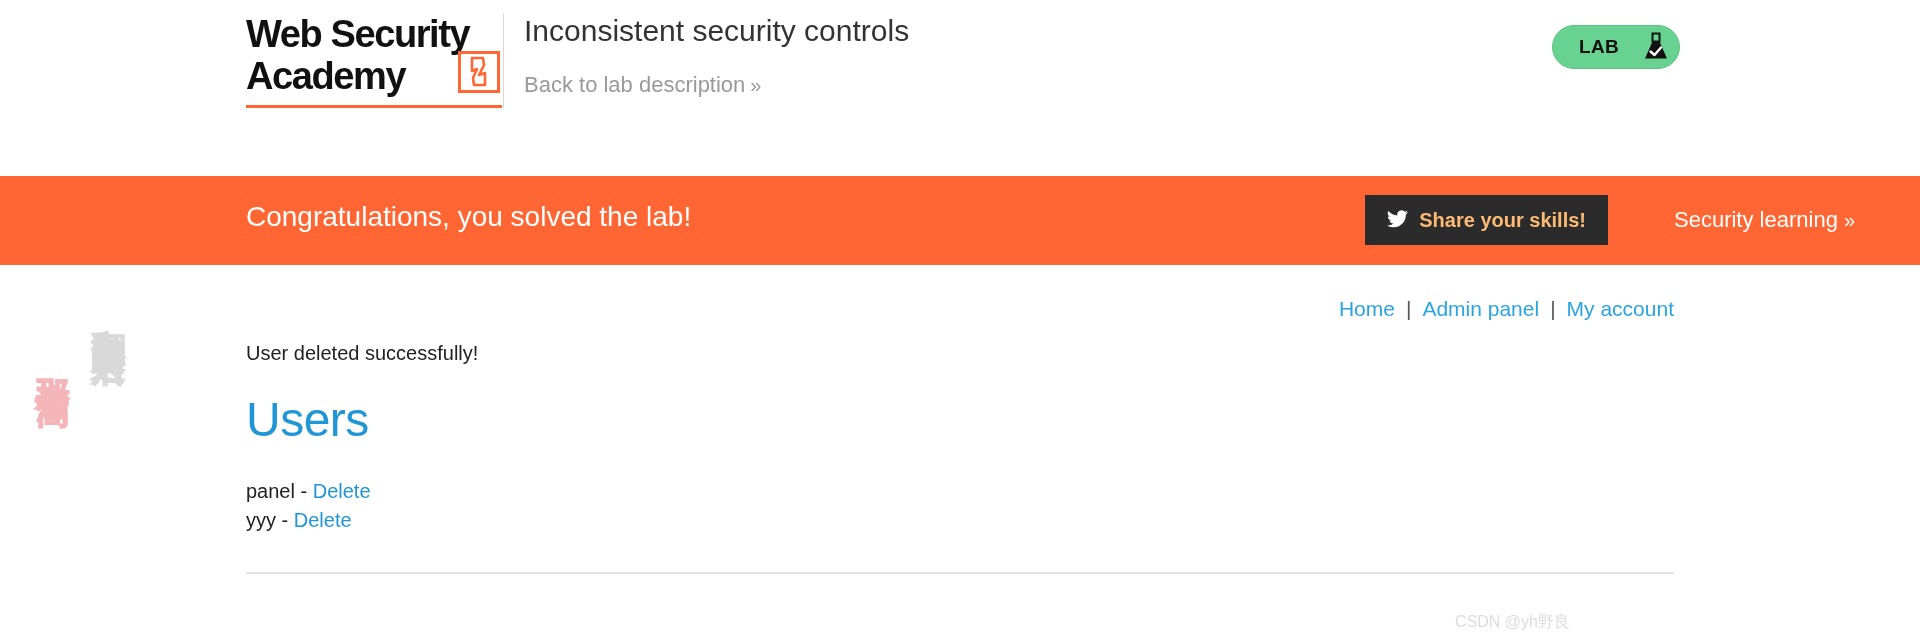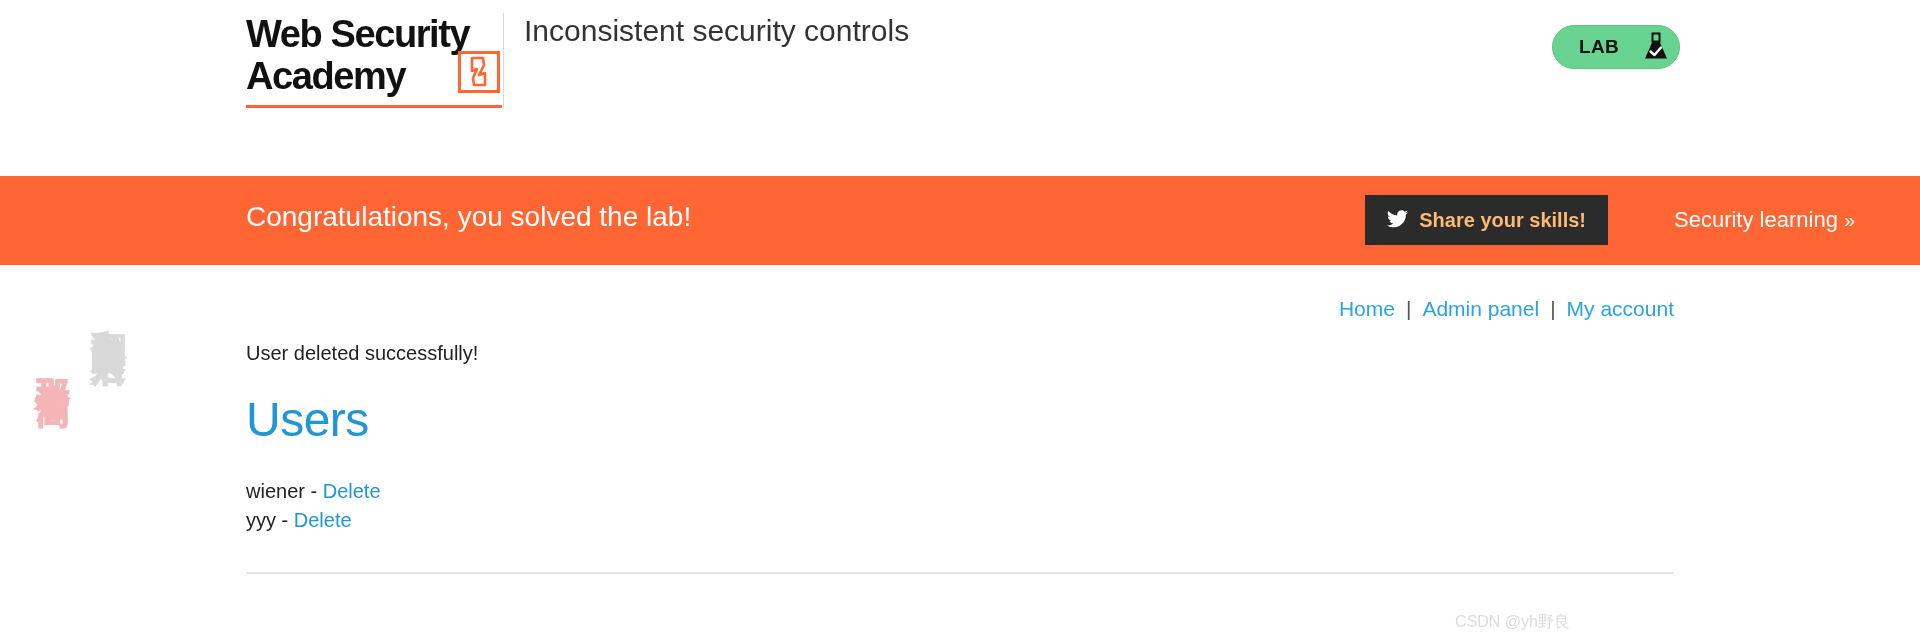--- a/index.html
+++ b/index.html
@@ -307,20 +307,23 @@
             </svg>
           </span>
         </div>
         <div class="logo-underline"></div>
       </div>
 
       <div class="header-divider"></div>
 
       <div class="lab-title">Inconsistent security controls</div>
 
+      <a class="back-link">
+        <span>Back to lab description</span><span class="chev">»</span>
+      </a>
 
       <div class="lab-status">
         <div class="lab-status-tag">LAB</div>
         <div class="lab-status-icon">
           <svg width="26" height="30" viewBox="0 0 26 30">
             <rect x="9.5" y="1.5" width="7" height="8" fill="none" stroke="#111" stroke-width="2"></rect>
             <path d="M9.5 9.5 L2 26.5 L24 26.5 L16.5 9.5 Z" fill="#111"></path>
             <path d="M7.5 19.5 L11.5 23 L18 15.5" fill="none" stroke="#fff" stroke-width="2.4" stroke-linecap="round" stroke-linejoin="round"></path>
           </svg>
         </div>
@@ -356,21 +359,21 @@
         <span class="nav-sep">|</span>
         <a>My account</a>
       </div>
 
       <div class="flash-message">User deleted successfully!</div>
 
       <h1 class="page-heading">Users</h1>
 
       <div class="user-list">
         <div class="user-row">
-          <span>wiener</span>
+          <span>panel</span>
           <span>-</span>
           <a>Delete</a>
         </div>
         <div class="user-row">
           <span>yyy</span>
           <span>-</span>
           <a>Delete</a>
         </div>
       </div>
 

